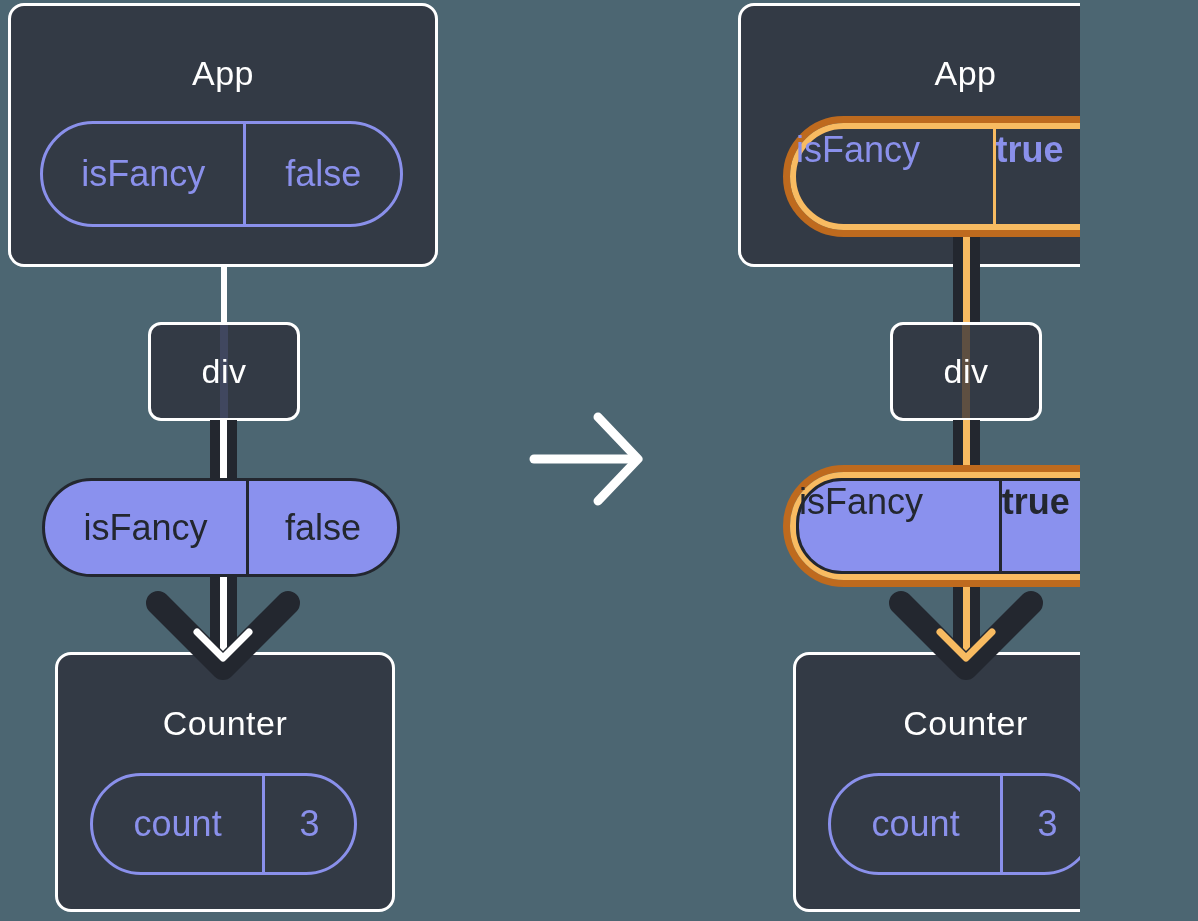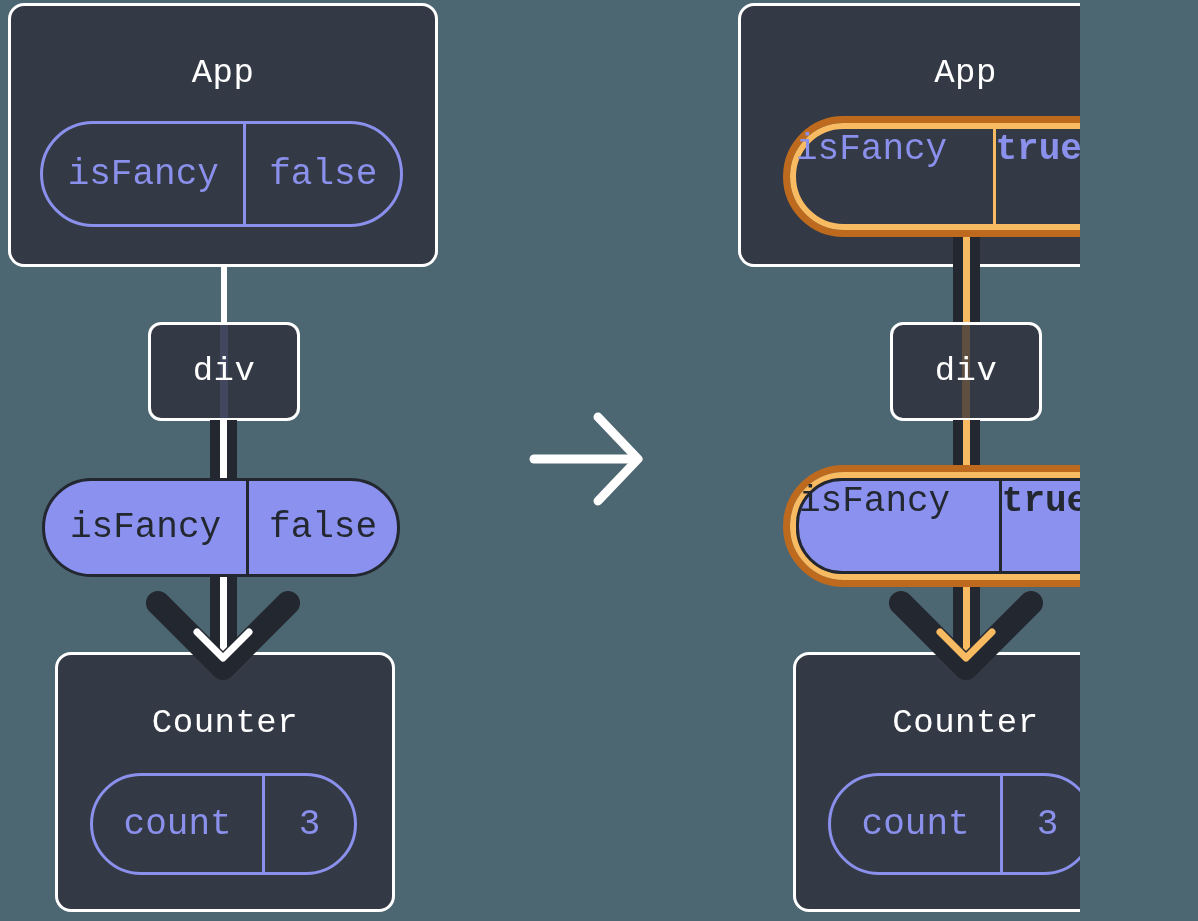--- a/index.html
+++ b/index.html
@@ -5,21 +5,21 @@
   :root{
     --bg:#4C6672; --card:#333A45; --ink:#23272F;
     --purple:#8A90EB; --purple-fill:#8A91EE;
     --orange:#BE6A1E; --orange-light:#F8BB61; --white:#FFFFFF;
   }
   *{box-sizing:border-box; margin:0; padding:0;}
   html,body{background:var(--bg);}
   #stage{
     position:relative; width:1080px; height:921px; overflow:hidden;
     background:var(--bg);
-    font-family:Liberation Mono, monospace;
+    font-family:Liberation Sans, sans-serif;
     padding-left:36px;
   }
   .abs{position:absolute;}
 
   
   .card{
     position:absolute; background:var(--card);
     border:3px solid var(--white); border-radius:16px;
   }
   .node-title{

